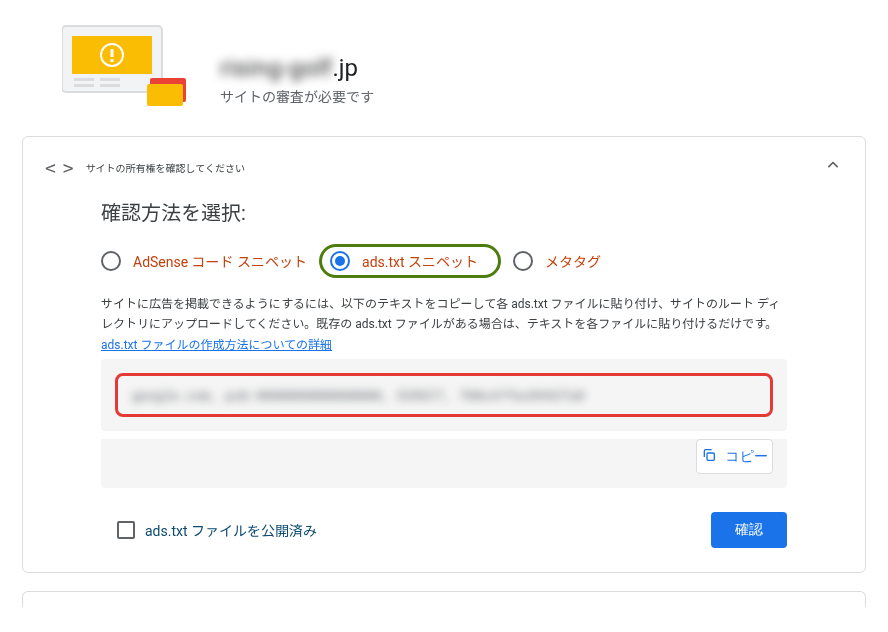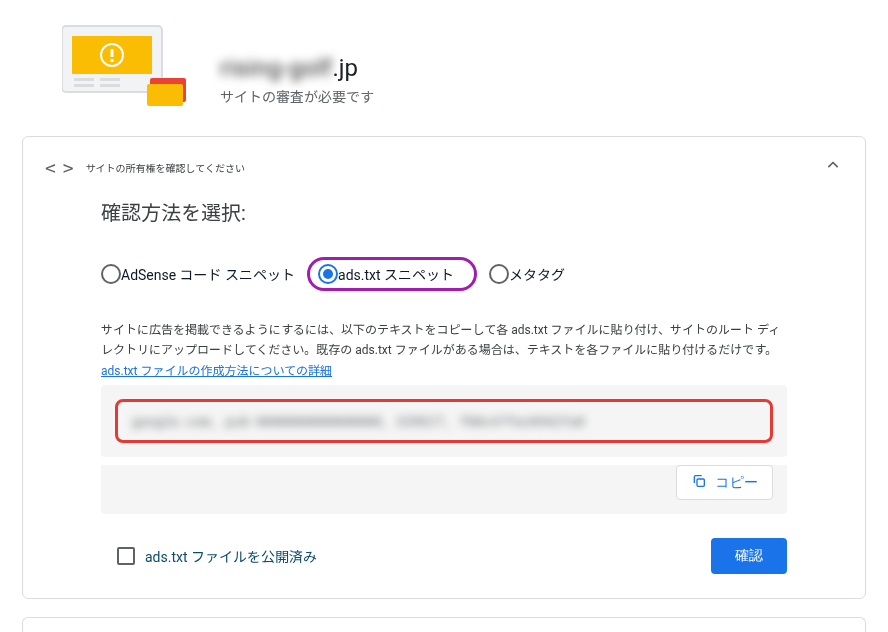--- a/index.html
+++ b/index.html
@@ -84,23 +84,23 @@
   .radio-row {
     display: flex;
     align-items: center;
     gap: 10px;
     margin-bottom: 16px;
     flex-wrap: wrap;
   }
   .radio-item {
     display: flex;
     align-items: center;
-    gap: 0;
-    font-size: 14px;
-    color: #0f172a;
+    gap: 12px;
+    font-size: 14px;
+    color: #c2410c;
   }
   .radio-outer {
     width: 20px;
     height: 20px;
     border: 2px solid #5f6368;
     border-radius: 50%;
     display: flex;
     align-items: center;
     justify-content: center;
     flex-shrink: 0;
@@ -108,27 +108,27 @@
   .radio-outer.checked {
     border-color: #1a73e8;
   }
   .radio-inner {
     width: 10px;
     height: 10px;
     background: #1a73e8;
     border-radius: 50%;
   }
   .radio-highlight {
-    border: 3px solid #a21caf;
+    border: 3px solid #4d7c0f;
     border-radius: 24px;
     padding: 4px 20px 4px 8px;
     display: flex;
     align-items: center;
     gap: 8px;
-    margin: 13px 2px;
+    margin: 0 2px;
   }
   .help-text {
     font-size: 12px;
     color: #3c4043;
     line-height: 1.7;
     margin-bottom: 4px;
   }
   .help-text a {
     color: #1a73e8;
     text-decoration: underline;
@@ -159,21 +159,21 @@
     justify-content: flex-end;
     background: #f5f5f5;
     padding: 0 14px 14px 14px;
     border-radius: 0 0 4px 4px;
   }
   .copy-btn {
     background: #fff;
     border: 1px solid #dadce0;
     color: #1a73e8;
     font-size: 14px;
-    padding: 7px 14px;
+    padding: 7px 4px;
     border-radius: 4px;
     display: flex;
     align-items: center;
     gap: 8px;
     cursor: pointer;
     font-weight: 500;
   }
   .footer-row {
     display: flex;
     align-items: center;

